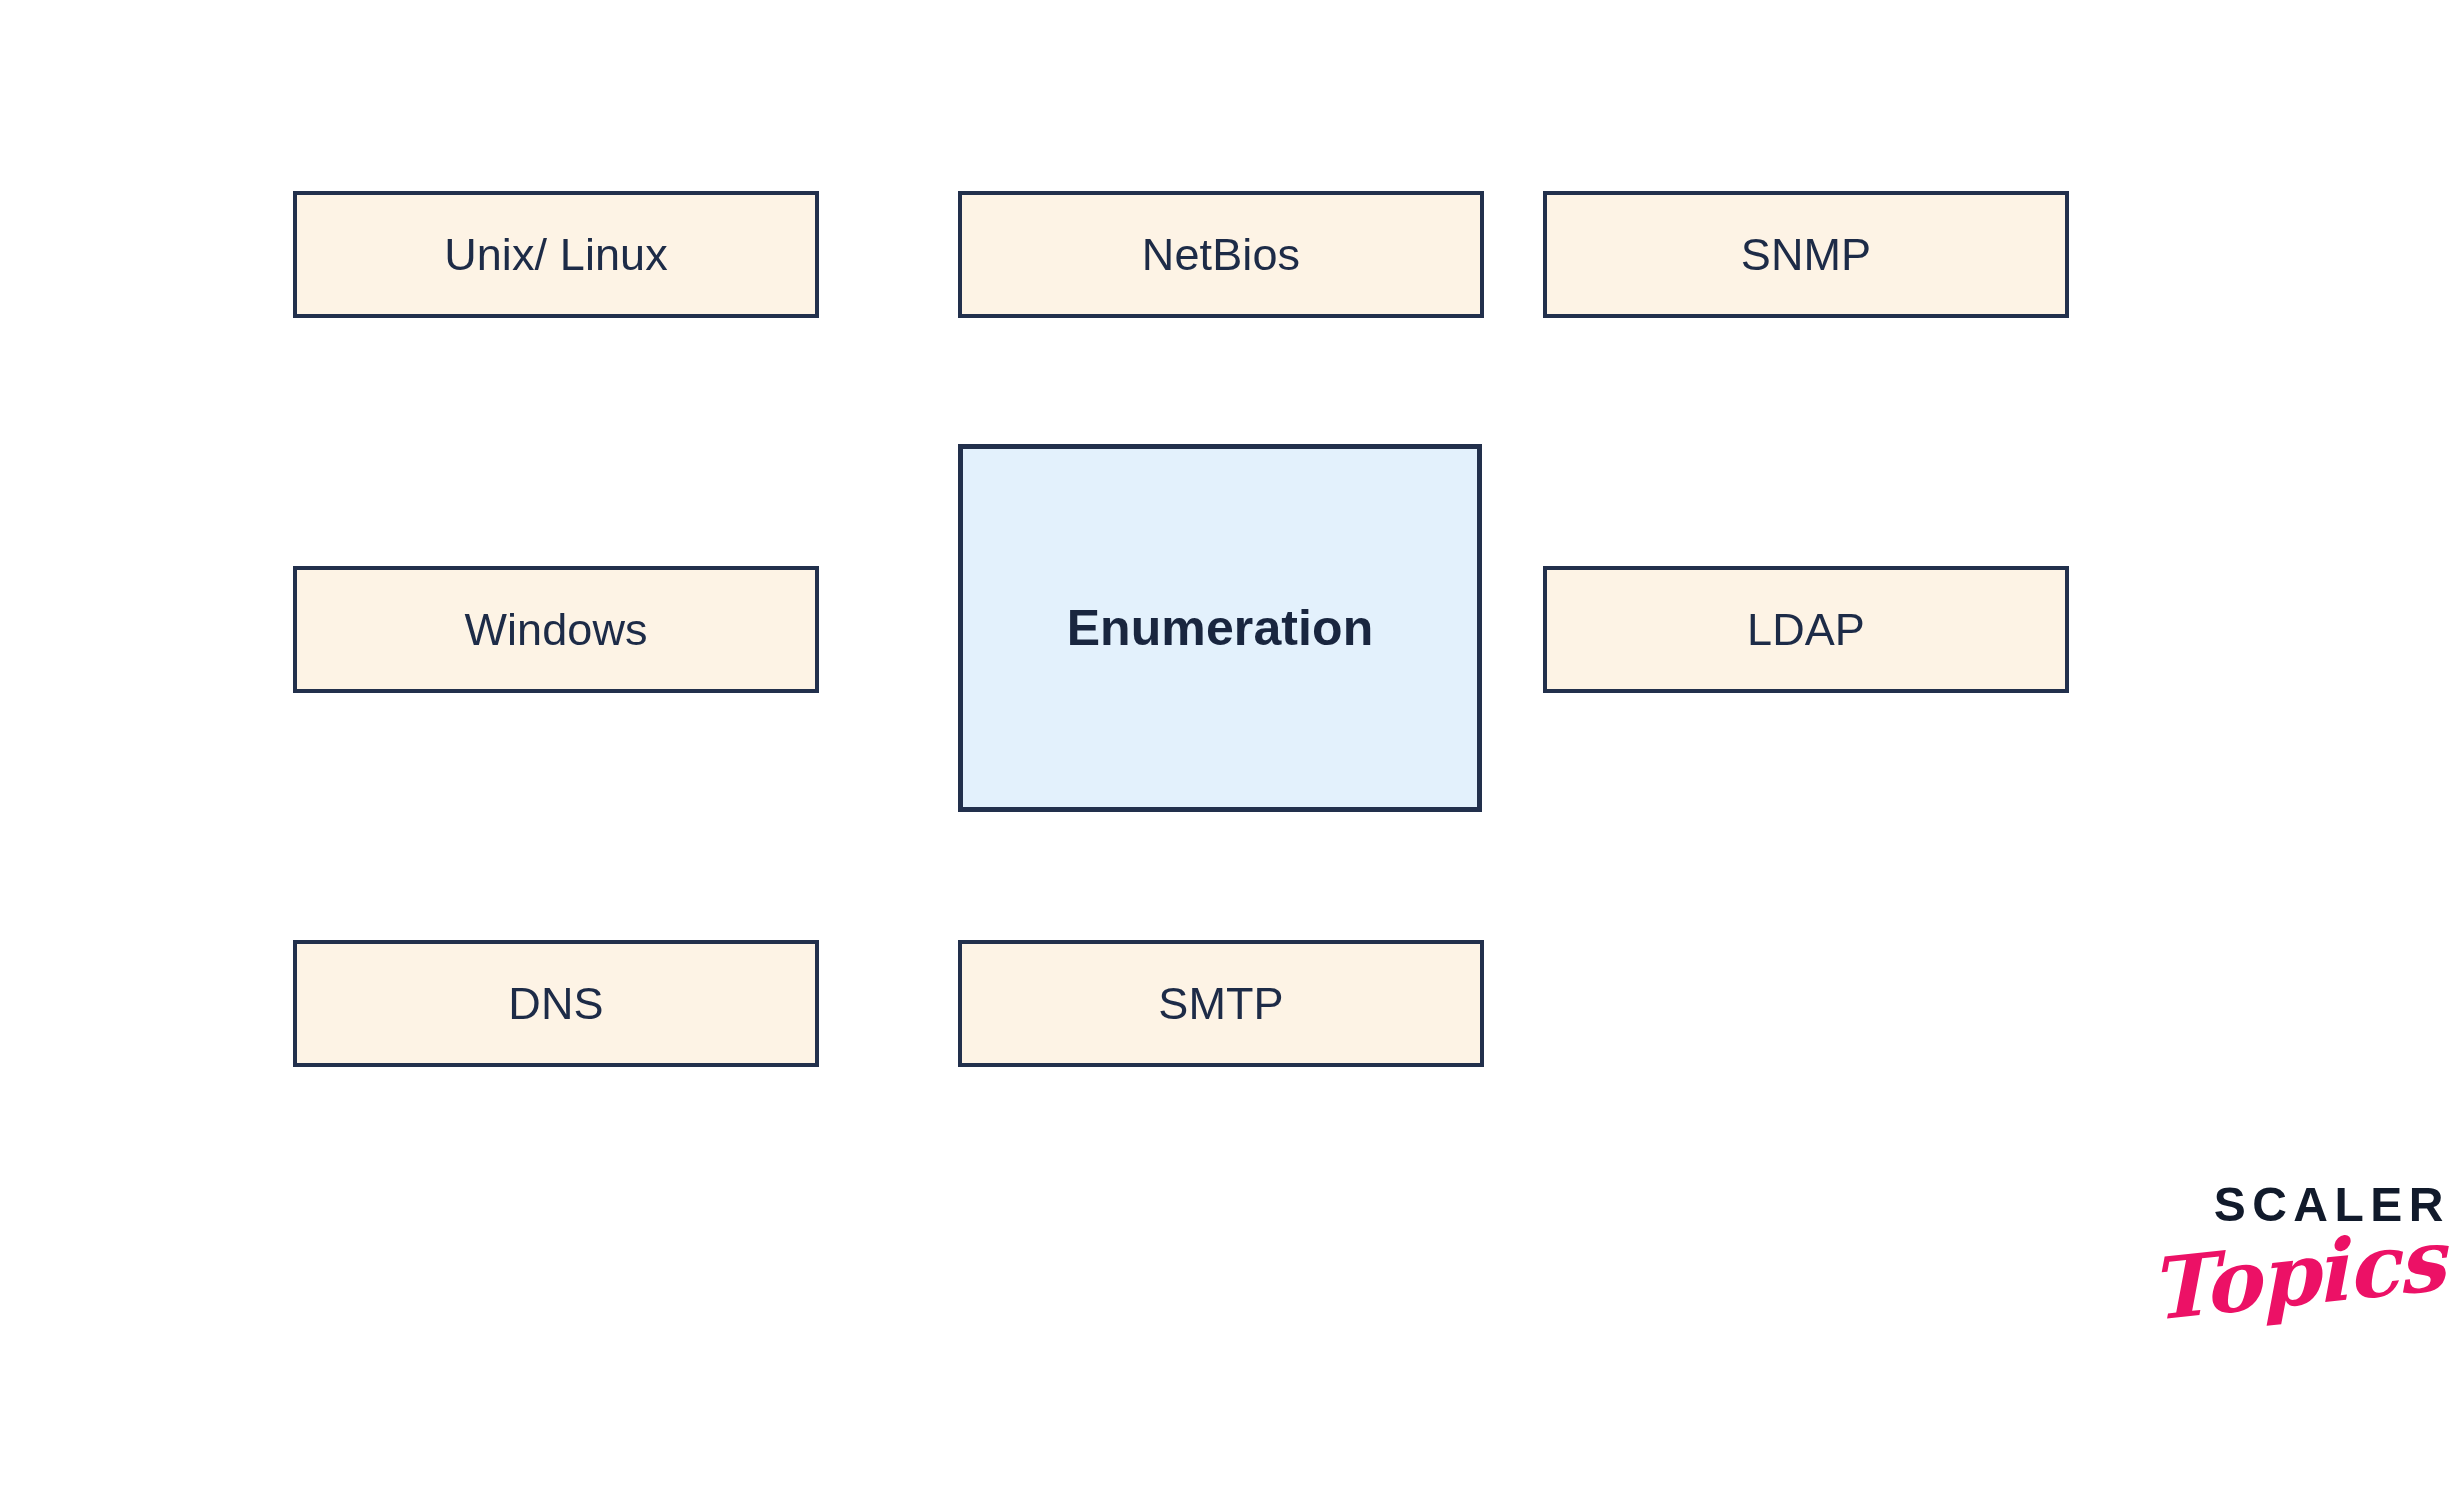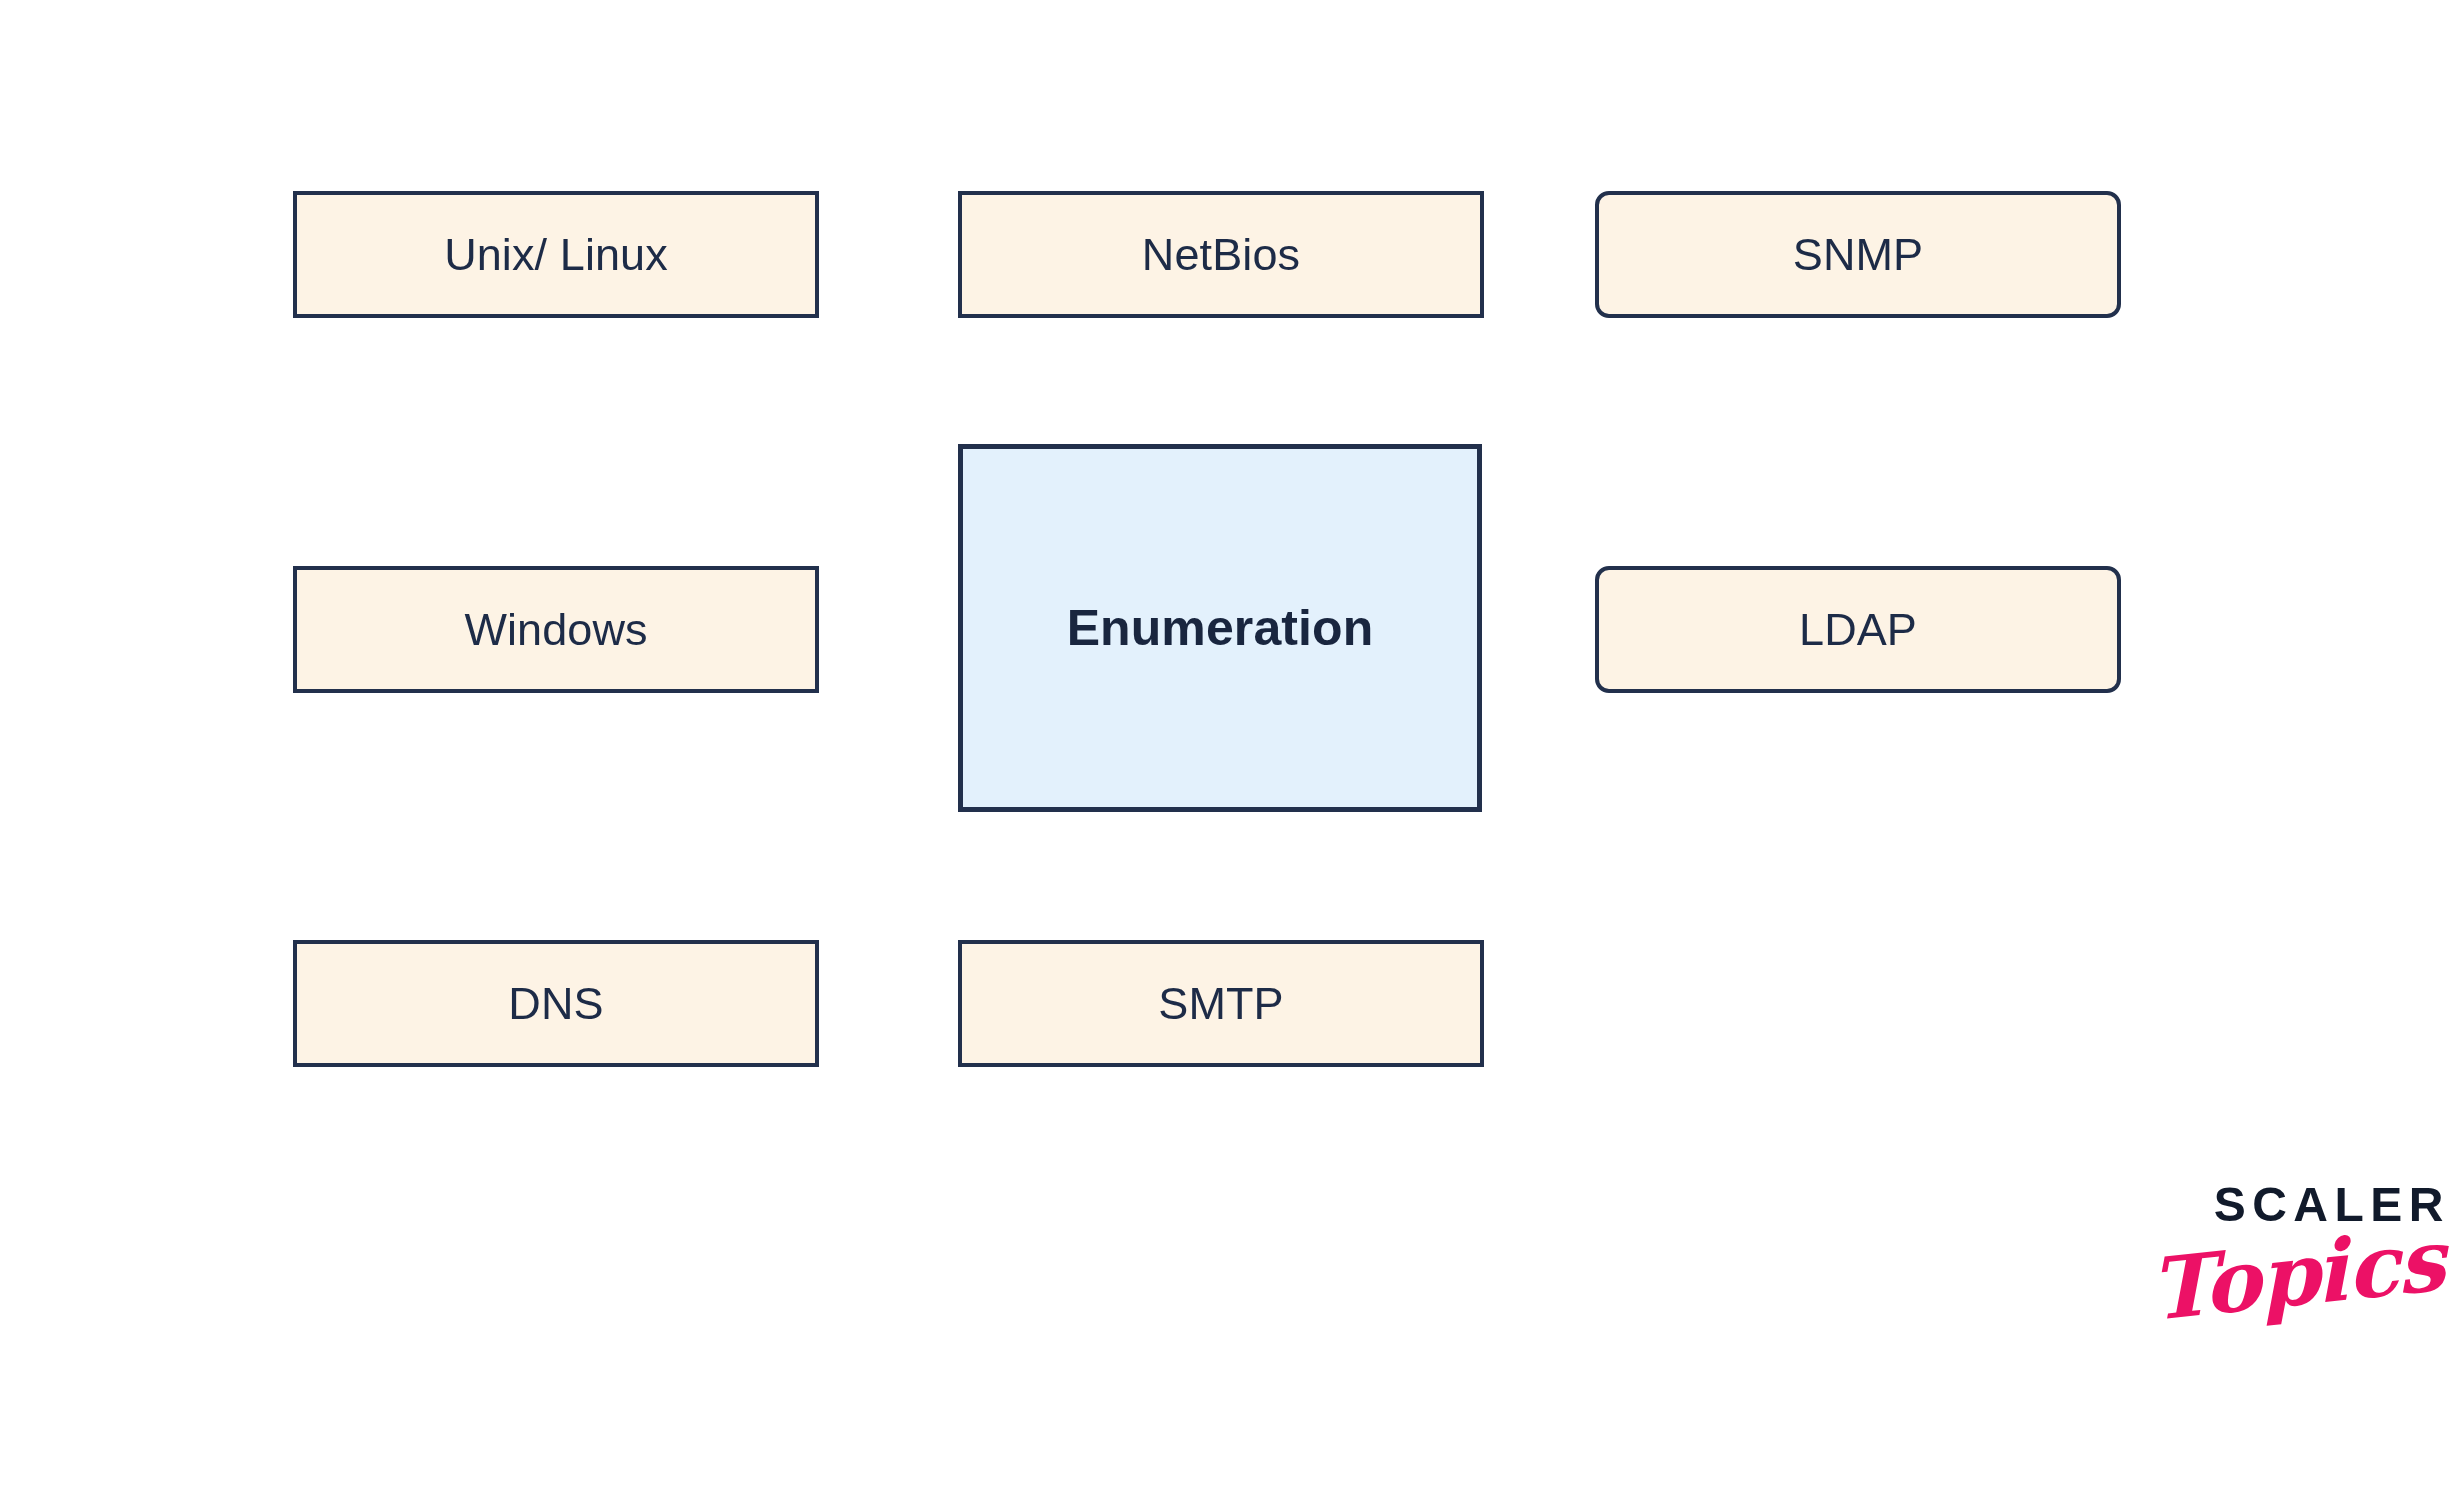--- a/index.html
+++ b/index.html
@@ -62,21 +62,21 @@
   }
 
   .central-label {
     display: block;
     padding: 0 19px;
   }
 
   
   .col-1 { left: 293px; }
   .col-2 { left: 958px; }
-  .col-3 { left: 1595px; border-radius: 14px; }
+  .col-3 { left: 1543px; }
 
   
   .row-1 { top: 191px; }
   .row-2 { top: 566px; }
   .row-3 { top: 940px; }
 
   
   #brand-logo {
     position: absolute;
     left: 0;

